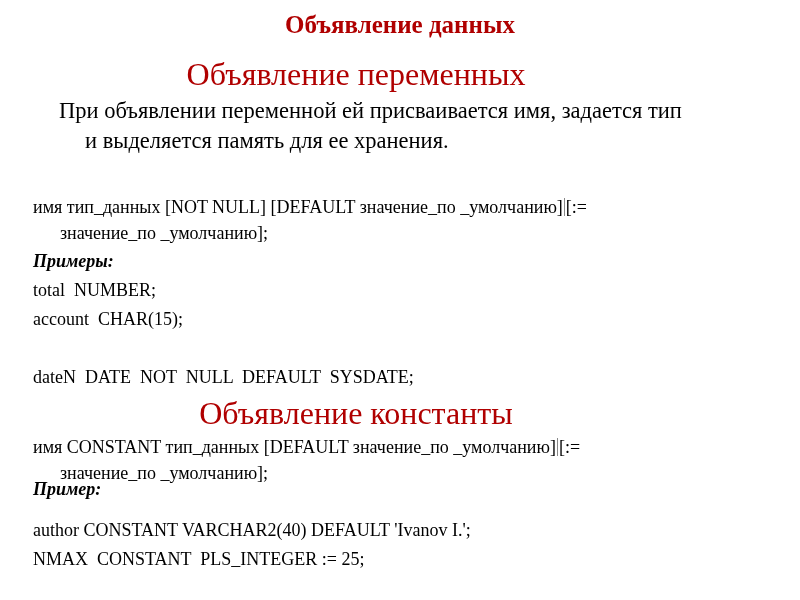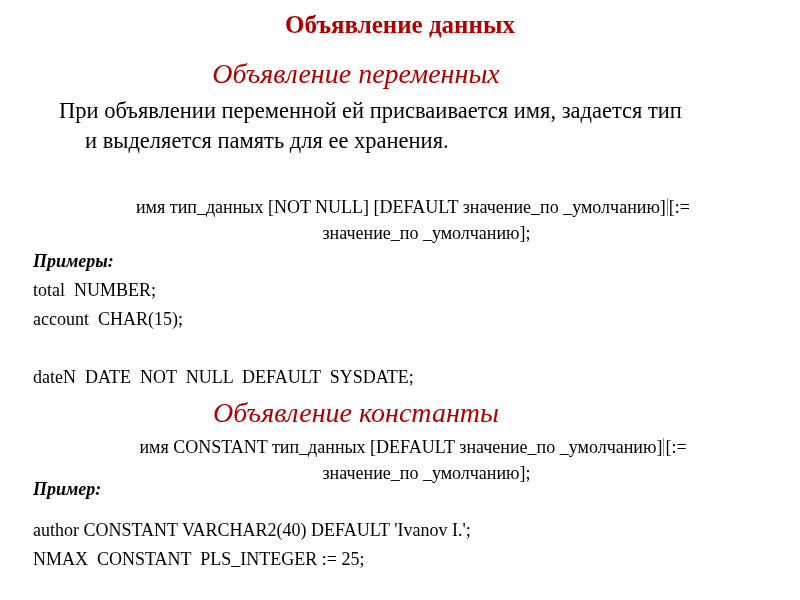--- a/index.html
+++ b/index.html
@@ -29,22 +29,21 @@
       font-size: 25px;
       font-weight: bold;
       color: #b00000;
       line-height: 32px;
     }
     .subtitle {
       position: absolute;
       left: 0;
       width: 712px;
       text-align: center;
-      font-size: 28px;
-      font-style: italic;
+      font-size: 32px;
       color: #b00000;
       line-height: 30px;
     }
     .sub1 { top: 59px; }
     .sub2 { top: 398px; }
     .para {
       position: absolute;
       left: 33px;
       width: 750px;
       font-size: 22px;
@@ -56,21 +55,20 @@
       display: block;
       padding-left: 26px;
     }
     .intro { top: 96px; font-size: 22.5px; }
     .code {
       position: absolute;
       left: 33px;
       width: 760px;
       font-size: 18px;
       line-height: 26px;
-      text-align: center;
     }
     .code .line2 {
       display: block;
       padding-left: 27px;
     }
     .syntax1 { top: 194px; }
     .syntax2 { top: 434px; }
     .label {
       position: absolute;
       left: 33px;

